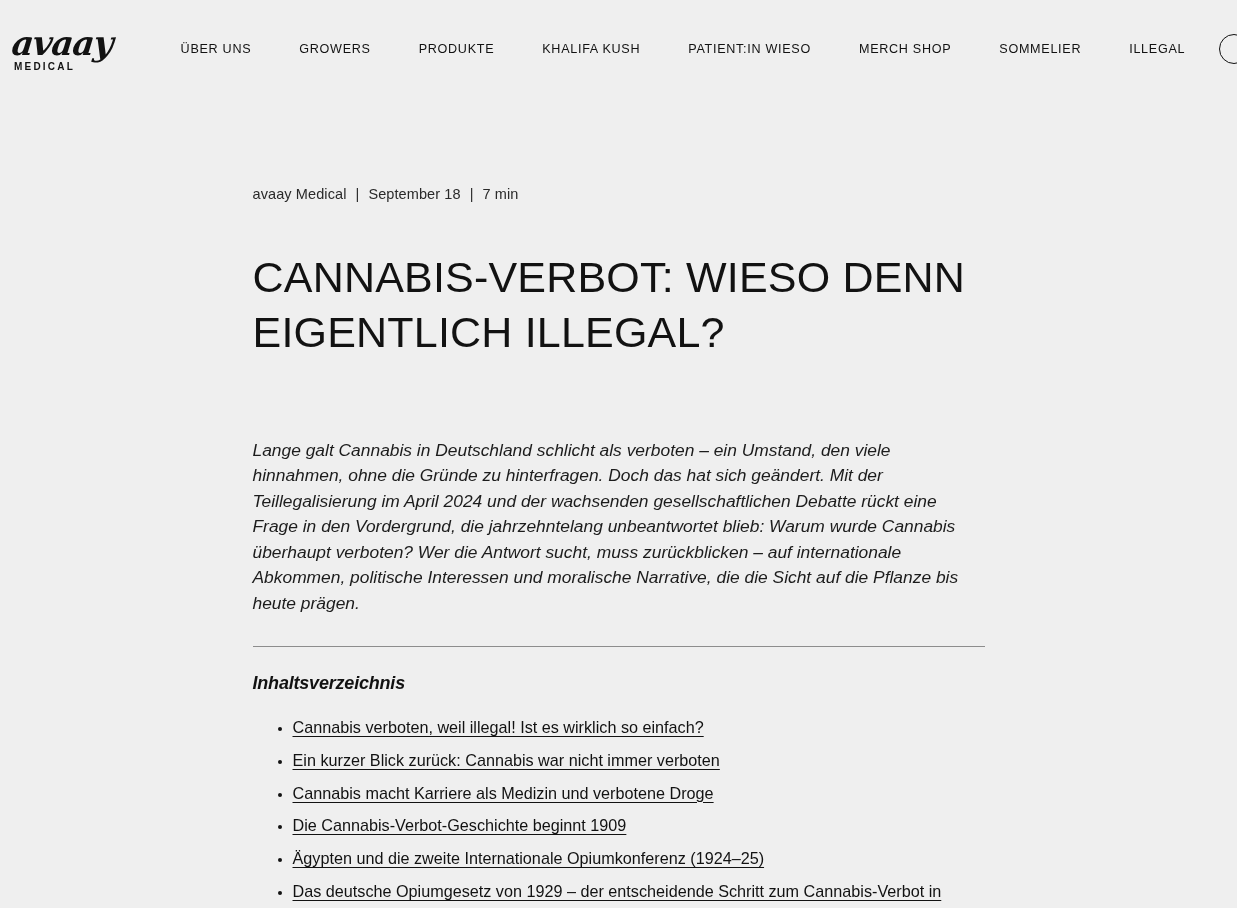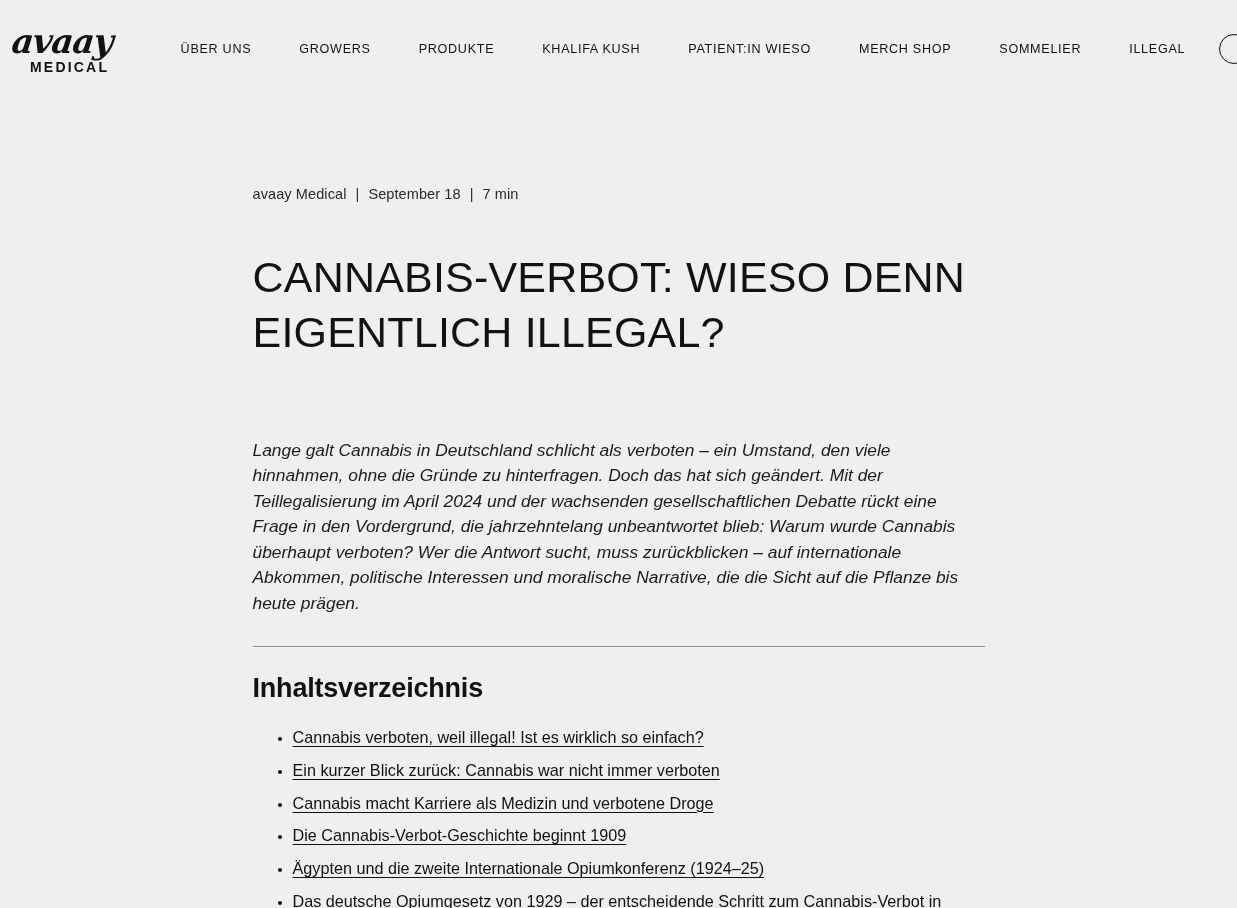--- a/index.html
+++ b/index.html
@@ -35,26 +35,26 @@
     font-family: "DejaVu Serif", serif;
     font-style: italic;
     font-weight: 700;
     font-size: 34px;
     letter-spacing: -1px;
     line-height: 34px;
     color: #121212;
     transform: skewX(-6deg);
   }
   .brand-sub {
-    font-size: 14px;
+    font-size: 10px;
     letter-spacing: 2.2px;
     font-weight: 700;
     color: #121212;
     margin-top: 1px;
-    margin-left: 18px;
+    margin-left: 2px;
   }
   .main-nav {
     flex: 1;
     display: flex;
     align-items: flex-start;
     justify-content: flex-start;
     gap: 0px;
     padding-left: 44px;
   }
   .nav-item {
@@ -114,24 +114,25 @@
     max-width: 726px;
   }
 
   .divider {
     border: 0;
     border-top: 1px solid #8d8d8d;
     margin: 30px 0 0 0;
   }
 
   .toc-title {
-    font-size: 27px;
+    font-size: 18px;
     font-weight: 700;
     letter-spacing: -0.2px;
     margin: 26px 0 12px 0;
+    font-style: italic;
   }
 
   .toc-list {
     margin: 22px 0 0 0;
     padding-left: 40px;
     list-style: disc;
   }
   .toc-list li {
     margin-bottom: 9px;
     font-size: 16.2px;

